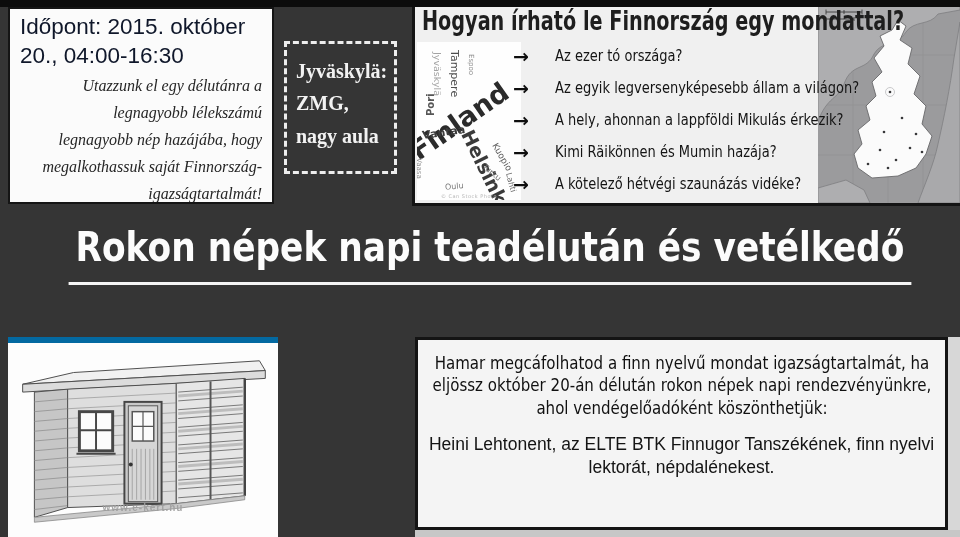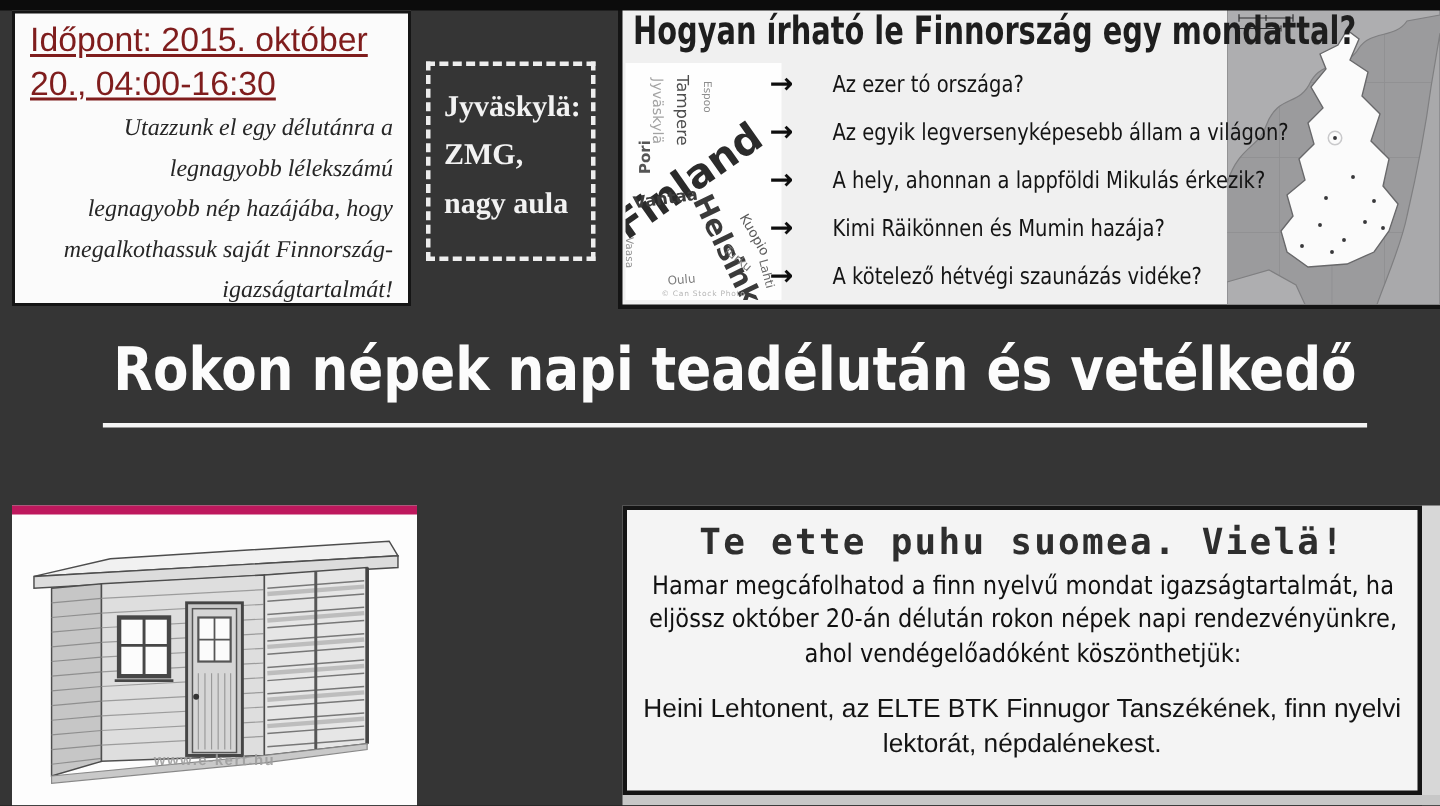--- a/index.html
+++ b/index.html
@@ -3,21 +3,21 @@
 <meta charset="utf-8">
 <style>
   html,body{margin:0;padding:0;background:#202020;}
   .poster{position:relative;width:960px;height:537px;background:#353535;overflow:hidden;
           font-family:"DejaVu Sans",sans-serif;}
   .top-strip{position:absolute;left:0;top:0;width:960px;height:7px;background:#0c0c0c;z-index:9;}
 
   
   .schedule-panel{position:absolute;left:8px;top:7px;width:266px;height:197px;background:#fbfbfb;
     border:2px solid #151515;box-sizing:border-box;padding:4px 10px 0 10px;z-index:2;overflow:hidden;}
-  .sched-head{font-family:"Liberation Sans",sans-serif;font-size:22.5px;color:#7f1d1d;line-height:1.27;white-space:nowrap;text-decoration:underline;}
+  .sched-head{font-family:"Liberation Sans",sans-serif;font-size:22.5px;color:#0f172a;line-height:1.27;white-space:nowrap;}
   .sched-note{margin-top:3px;text-align:right;font-family:"Liberation Serif",serif;font-style:italic;
     font-size:16px;color:#262626;line-height:1.68;}
   .sched-note div{white-space:nowrap;}
 
   
   .location-box{position:absolute;left:284px;top:41px;width:113px;height:133px;border:3px dashed #ededed;
     box-sizing:border-box;padding:11px 0 0 9px;z-index:2;}
   .loc-line{font-family:"Liberation Serif",serif;font-weight:bold;font-size:20px;color:#f2f2f2;
     line-height:1.62;white-space:nowrap;}
 
@@ -50,21 +50,21 @@
   .wc-caption{left:0 !important;bottom:1px;top:auto !important;width:100%;text-align:center;
     font-size:5px;color:#b5b5b5;letter-spacing:0.5px;}
 
   
   .main-title-wrap{position:absolute;left:0;top:224px;width:960px;text-align:center;z-index:2;}
   .main-title{display:inline-block;font-weight:bold;font-size:40px;color:#fcfcfc;white-space:nowrap;
     padding:0 8px 12px;border-bottom:3px solid #f5f5f5;transform:scaleX(0.86);transform-origin:center top;}
 
   
   .shed-panel{position:absolute;left:8px;top:337px;width:270px;height:200px;background:#fdfdfd;
-    border-top:6px solid #be185d;box-sizing:border-box;z-index:2;overflow:hidden;}
+    border-top:6px solid #0369a1;box-sizing:border-box;z-index:2;overflow:hidden;}
   .shed-art{position:absolute;left:4px;top:8px;width:262px;height:182px;}
   .shed-watermark{position:absolute;left:0;bottom:24px;width:100%;text-align:center;
     font-family:"Liberation Sans",sans-serif;font-size:10px;font-weight:bold;color:#9f9f9f;
     letter-spacing:1px;opacity:0.9;}
 
   
   .invitation-panel{position:absolute;left:415px;top:337px;width:533px;height:193px;background:#f4f4f4;
     border:3px solid #141414;box-sizing:border-box;z-index:2;padding-top:7px;overflow:visible;}
   .right-edge{position:absolute;left:948px;top:337px;width:12px;height:200px;background:#d7d7d7;z-index:1;}
   .bottom-strip{position:absolute;left:415px;top:530px;width:545px;height:7px;background:#c7c7c7;z-index:1;}
@@ -208,17 +208,16 @@
       <line x1="235" y1="28" x2="235" y2="148" stroke="#454545" stroke-width="2.5"></line>
 
       <polygon points="20,170 165,156 235,148 235,152 165,161 20,175" fill="#c9c9c9" stroke="#888" stroke-width="0.8"></polygon>
     </svg>
     <div class="shed-watermark">www.e-kert.hu</div>
   </div>
 
   <div class="right-edge"></div>
   <div class="bottom-strip"></div>
   <div class="invitation-panel">
-    <div class="finnish-line">Te ette puhu suomea. Vielä!</div>
     <div class="invitation-body">Hamar megcáfolhatod a finn nyelvű mondat igazságtartalmát, ha eljössz október 20-án délután rokon népek napi rendezvényünkre, ahol vendégelőadóként köszönthetjük:</div>
     <div class="speaker">Heini Lehtonent, az ELTE BTK Finnugor Tanszékének, finn nyelvi lektorát, népdalénekest.</div>
   </div>
 </div>
 
 </body></html>

